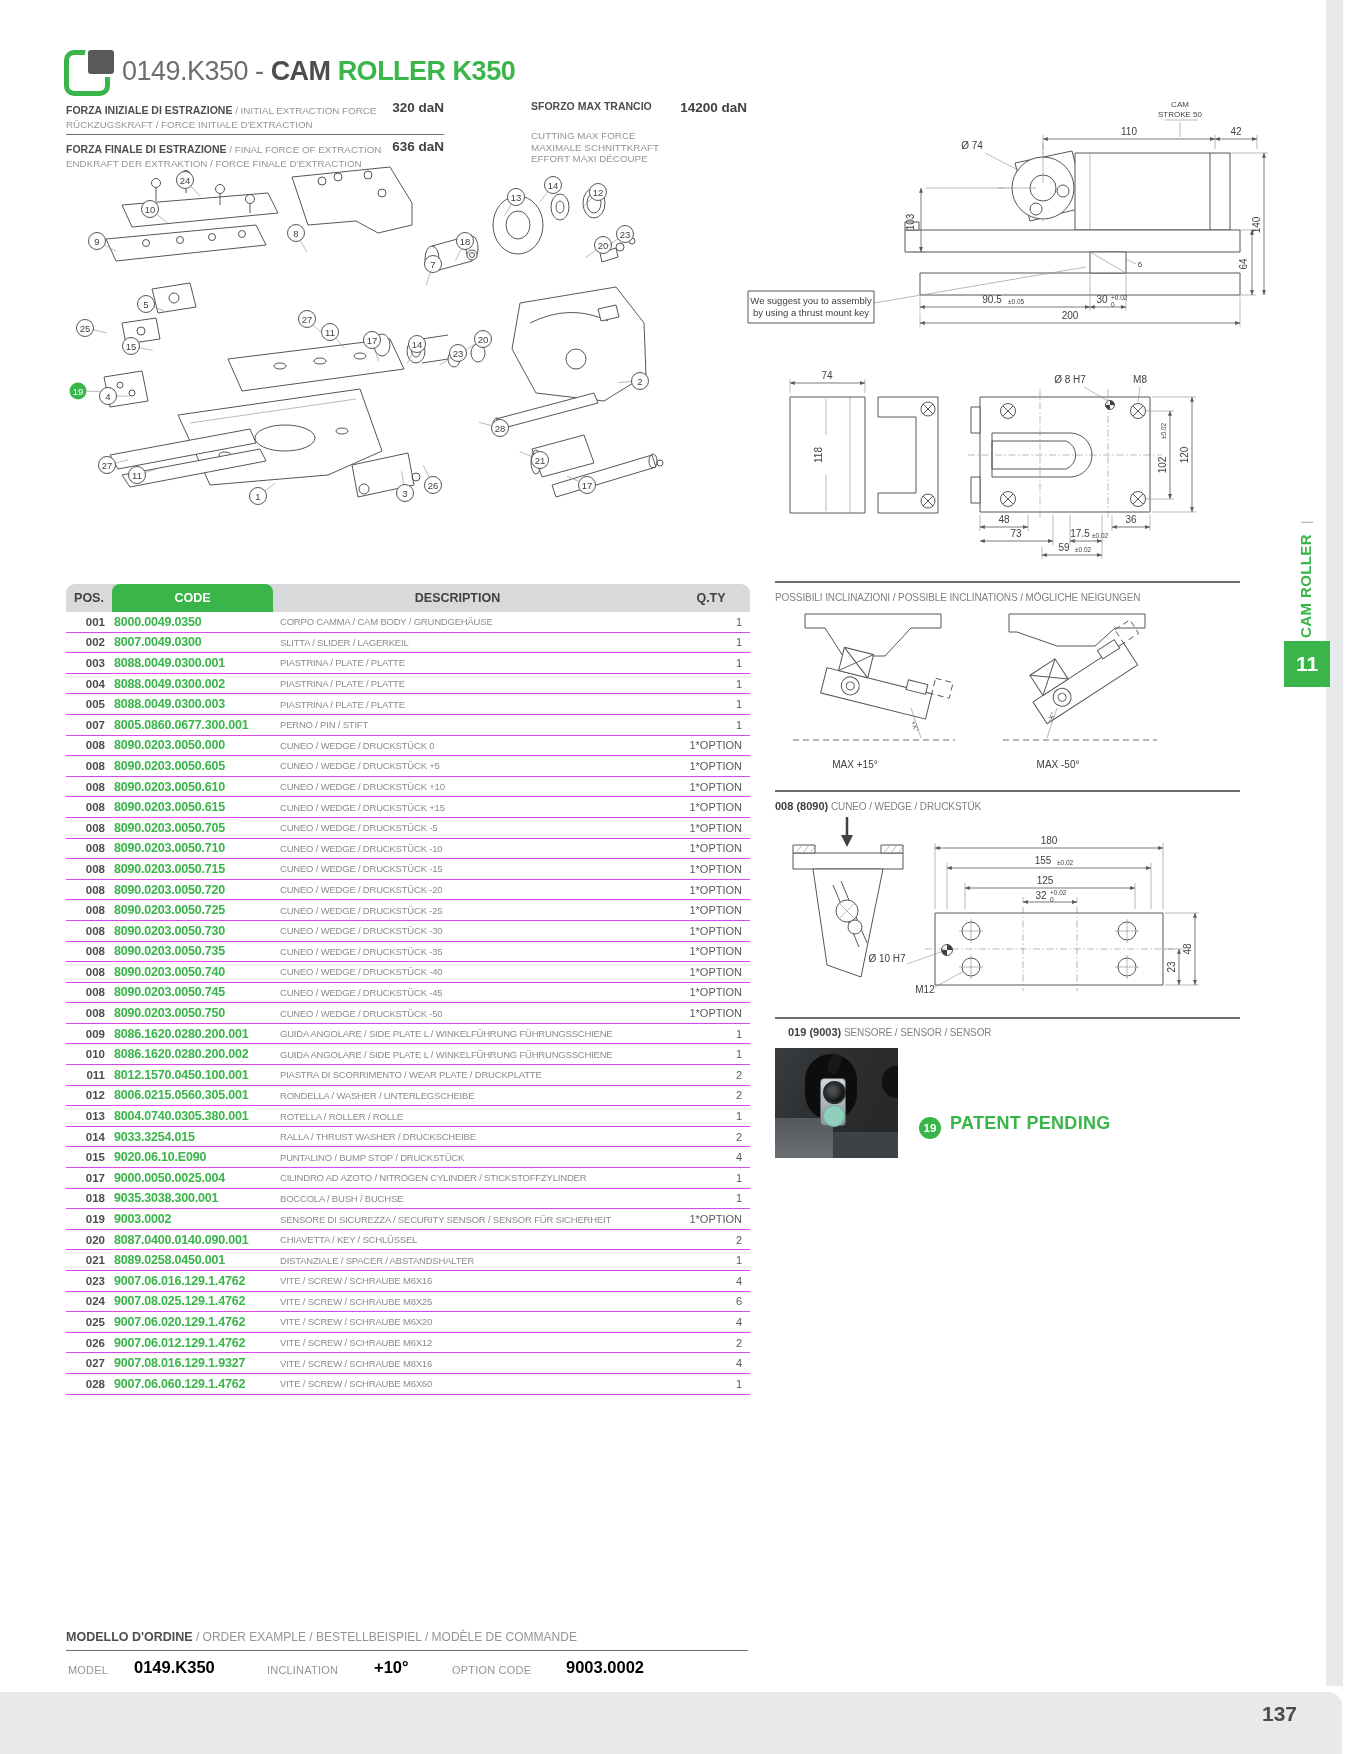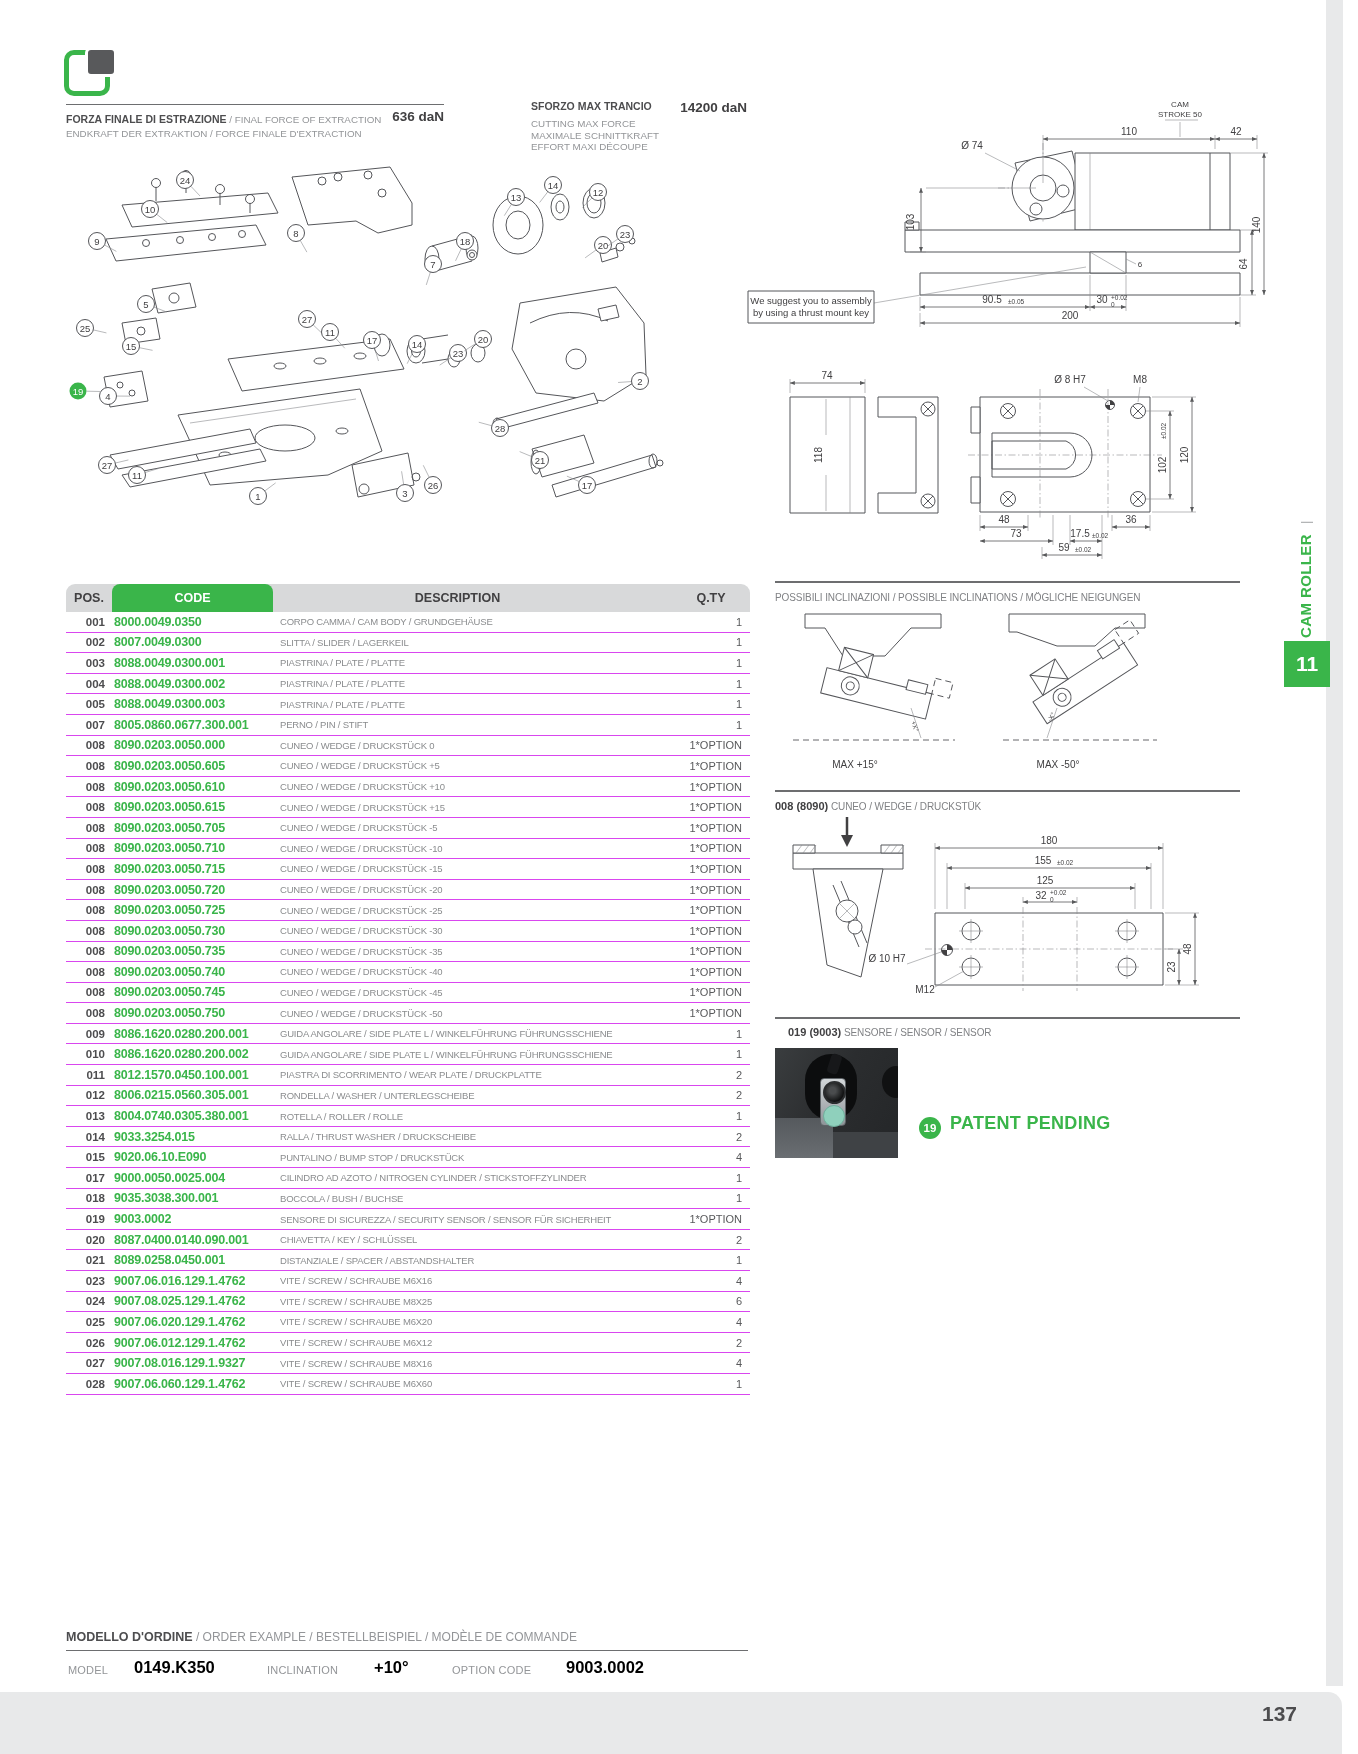--- a/index.html
+++ b/index.html
@@ -91,38 +91,48 @@
   .note-text{font-size:9.5px;fill:#414042;text-anchor:middle;}
 </style>
 </head>
 <body>
 
 <div id="page">
 
   <div class="abs" id="logo">
       <div class="inner"></div>
     </div>
+  <div class="abs" id="title">
+    <span class="t1">0149.K350 - </span><span class="t2">CAM </span><span class="t3">ROLLER K350</span>
+  </div>
 
   <div class="abs" id="specL">
+    <div class="spec-row">
+      <div>
+        <div><span class="spec-bold">FORZA INIZIALE DI ESTRAZIONE</span><span class="spec-gray"> / INITIAL EXTRACTION FORCE</span></div>
+        <div class="spec-line2">RÜCKZUGSKRAFT / FORCE INITIALE D'EXTRACTION</div>
+      </div>
+      <div class="spec-val">320 daN</div>
+    </div>
     <div style="height:1px;background:#6d6e70;margin:4px 0 4px 0;"></div>
     <div class="spec-row">
       <div>
         <div><span class="spec-bold">FORZA FINALE DI ESTRAZIONE</span><span class="spec-gray"> / FINAL FORCE OF EXTRACTION</span></div>
         <div class="spec-line2">ENDKRAFT DER EXTRAKTION / FORCE FINALE D'EXTRACTION</div>
       </div>
       <div class="spec-val">636 daN</div>
     </div>
   </div>
 
   <div class="abs" id="specR">
     <div class="srow">
       <span class="spec-bold">SFORZO MAX TRANCIO</span>
       <span class="spec-val">14200 daN</span>
     </div>
-    <div class="sl" style="margin-top:3px;">CUTTING MAX FORCE</div>
+    <div class="sl" style="margin-top:15px;">CUTTING MAX FORCE</div>
     <div class="sl">MAXIMALE SCHNITTKRAFT</div>
     <div class="sl">EFFORT MAXI DÉCOUPE</div>
   </div>
 
   <svg class="abs" id="exploded" style="left:60px;top:163px;" width="650" height="420" viewBox="0 0 650 420">
     <g>
 
       <path class="lnf" d="M232,14 L330,4 L352,40 L352,62 L318,70 L296,58 L248,62 Z"></path>
       <circle class="ln" cx="262" cy="18" r="4"></circle>
         <circle class="ln" cx="278" cy="14" r="4"></circle>

